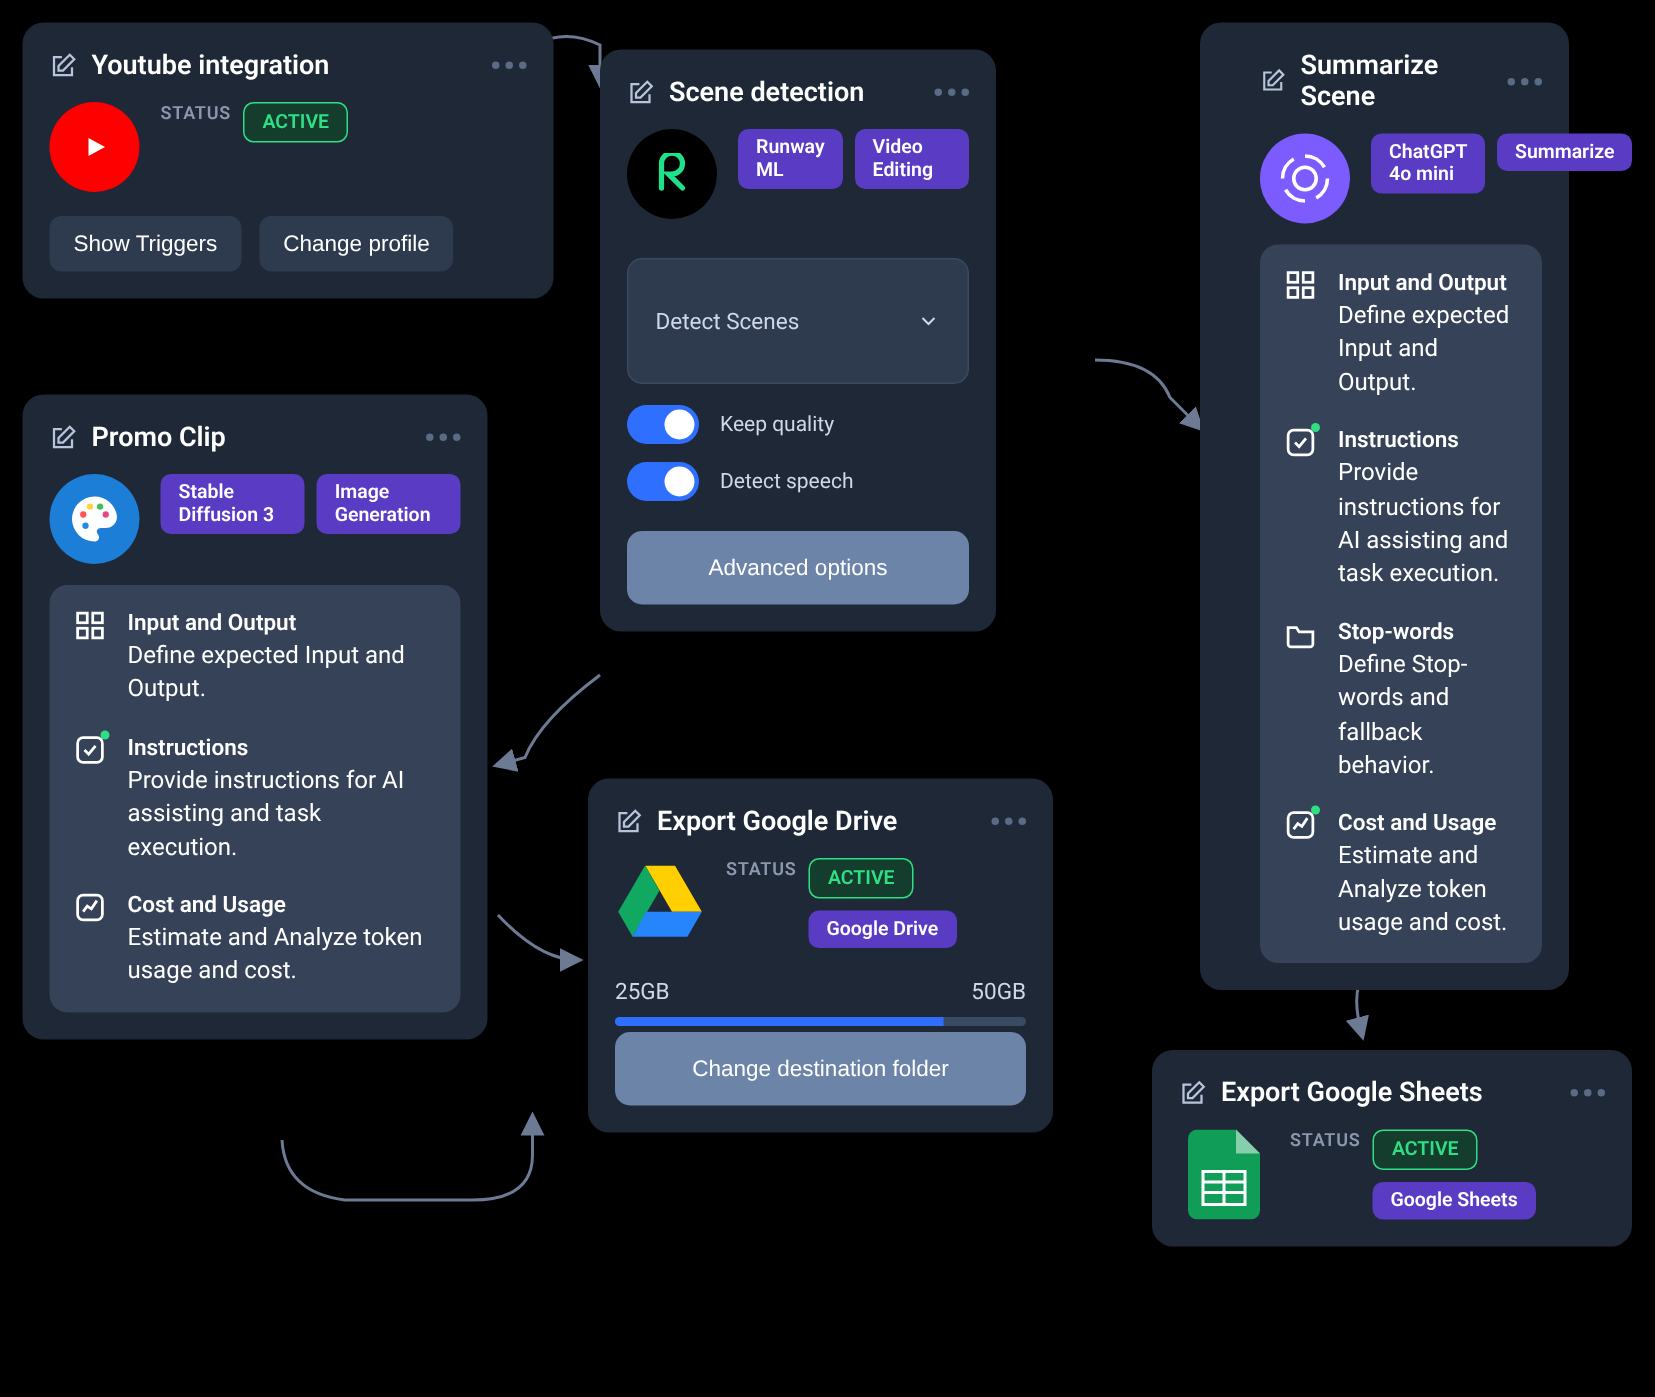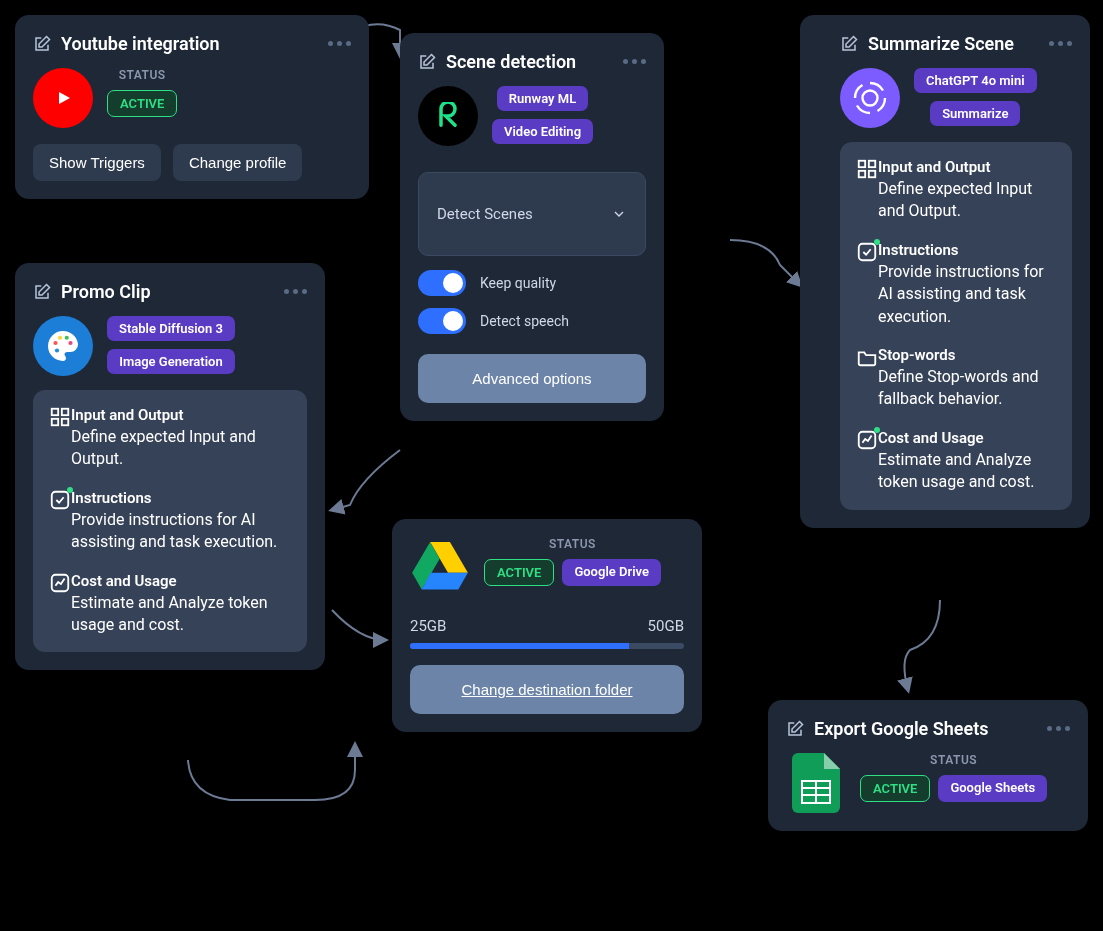--- a/index.html
+++ b/index.html
@@ -32,30 +32,30 @@
   }
   .card-title {
     font-size: 18px;
     font-weight: 600;
   }
   .edit-icon { width: 18px; height: 18px; }
   .dots { display:flex; gap:4px; cursor:pointer;}
   .dots span { width:5px; height:5px; border-radius:50%; background:#5a6b85; display:inline-block;}
   .row { display:flex; align-items:flex-start; gap:14px;}
   .logo { width:60px; height:60px; border-radius:50%; display:flex; align-items:center; justify-content:center; flex:none;}
-  .meta-col { display:flex; flex-direction:column; gap:8px; align-items:center;}
+  .meta-col { display:flex; flex-direction:row; gap:8px; align-items:flex-start;}
   .meta-row { display:flex; gap:8px; flex-wrap:wrap;}
   .status-label { font-size:12px; font-weight:600; color:#8a97ad; letter-spacing:0.5px;}
   .badge { display:inline-block; padding:5px 12px; border-radius:7px; font-size:13px; font-weight:600;}
   .badge-green { background:#153d2e; color:#2fdf84; border:1px solid #2fdf84;}
   .badge-purple { background:#5a3bc4; color:#fff;}
   .btn-grey { background:#2e3a4e; color:#fff; border:none; border-radius:8px; padding:10px 16px; font-size:15px; font-weight:500; cursor:pointer;}
   .btn-row { display:flex; gap:12px; margin-top:16px;}
   .inner-panel { background:#364257; border-radius:12px; padding:16px; margin-top:14px;}
-  .section-item { display:flex; align-items:flex-start; margin-bottom:18px;}
+  .section-item { display:flex; gap:14px; align-items:flex-start; margin-bottom:18px;}
   .section-item:last-child { margin-bottom:0;}
   .section-icon { width:22px; height:22px; flex:none; position:relative;}
   .section-icon.dot::after { content:""; position:absolute; top:-2px; right:-2px; width:6px; height:6px; background:#2fdf84; border-radius:50%;}
   .section-text .t { font-size:15px; font-weight:600; margin-bottom:2px;}
   .section-text .d { font-size:16px; color:#ffffff; line-height:1.4;}
   .dropdown { border:1px solid #3a4a63; border-radius:10px; padding:32px 18px; display:flex; justify-content:space-between; align-items:center; margin-bottom:14px; cursor:pointer; background:#2e3a4e;}
   .dropdown span { font-size:15px; color:#cfd8e8;}
   .toggle-row { display:flex; align-items:center; gap:14px; margin-bottom:12px;}
   .toggle { width:48px; height:26px; background:#2e6fff; border-radius:13px; position:relative; cursor:pointer;}
   .toggle::after { content:""; position:absolute; right:3px; top:3px; width:20px; height:20px; background:#fff; border-radius:50%;}
@@ -154,21 +154,21 @@
       <span class="toggle-label">Keep quality</span>
     </div>
     <div class="toggle-row">
       <div class="toggle"></div>
       <span class="toggle-label">Detect speech</span>
     </div>
     <button class="big-btn">Advanced options</button>
   </div>
 </div>
 
-<div class="card" style="left:800px; top:15px; width:290px;padding-left:40px;">
+<div class="card" style="left:800px; top:15px; width:246px;padding-left:40px;">
   <div class="card-header">
     <div class="card-title-wrap">
       <svg class="edit-icon" viewBox="0 0 24 24" fill="none" stroke="#b8c4da" stroke-width="2">
           <path d="M11 4H4v16h16v-7"></path>
           <path d="M18 2l4 4-10 10H8v-4z"></path>
         </svg>
       <span class="card-title">Summarize Scene</span>
     </div>
     <div class="dots">
         <span></span>
@@ -311,20 +311,34 @@
       </div>
       <div class="section-text">
           <div class="t">Cost and Usage</div>
           <div class="d">Estimate and Analyze token usage and cost.</div>
         </div>
     </div>
   </div>
 </div>
 
 <div class="card" style="left:392px; top:519px; width:310px;">
+  <div class="card-header">
+    <div class="card-title-wrap">
+      <svg class="edit-icon" viewBox="0 0 24 24" fill="none" stroke="#b8c4da" stroke-width="2">
+          <path d="M11 4H4v16h16v-7"></path>
+          <path d="M18 2l4 4-10 10H8v-4z"></path>
+        </svg>
+      <span class="card-title">Export Google Drive</span>
+    </div>
+    <div class="dots">
+        <span></span>
+        <span></span>
+        <span></span>
+      </div>
+  </div>
   <div class="row">
     <div class="logo" style="background:transparent;">
       <svg width="56" height="50" viewBox="0 0 87 78">
           <path d="M28 0h31l28 48H56z" fill="#ffcf00"></path>
           <path d="M0 48l28-48 15 26L15 74z" fill="#11a861"></path>
           <path d="M15 74l14-26h58L72 74z" fill="#2684fc"></path>
         </svg>
     </div>
     <div class="meta-col">
       <span class="status-label">STATUS</span>
@@ -334,21 +348,21 @@
       </div>
     </div>
   </div>
   <div class="storage-row">
     <span>25GB</span>
     <span>50GB</span>
   </div>
   <div class="progress">
       <div id="drive-progress-fill" style="width: 80%;"></div>
     </div>
-  <button class="big-btn" style="margin-top:16px;text-decoration:underline;">Change destination folder</button>
+  <button class="big-btn" style="margin-top:4px;">Change destination folder</button>
 </div>
 
 <div class="card" style="left:768px; top:700px; width:320px;">
   <div class="card-header">
     <div class="card-title-wrap">
       <svg class="edit-icon" viewBox="0 0 24 24" fill="none" stroke="#b8c4da" stroke-width="2">
           <path d="M11 4H4v16h16v-7"></path>
           <path d="M18 2l4 4-10 10H8v-4z"></path>
         </svg>
       <span class="card-title">Export Google Sheets</span>

